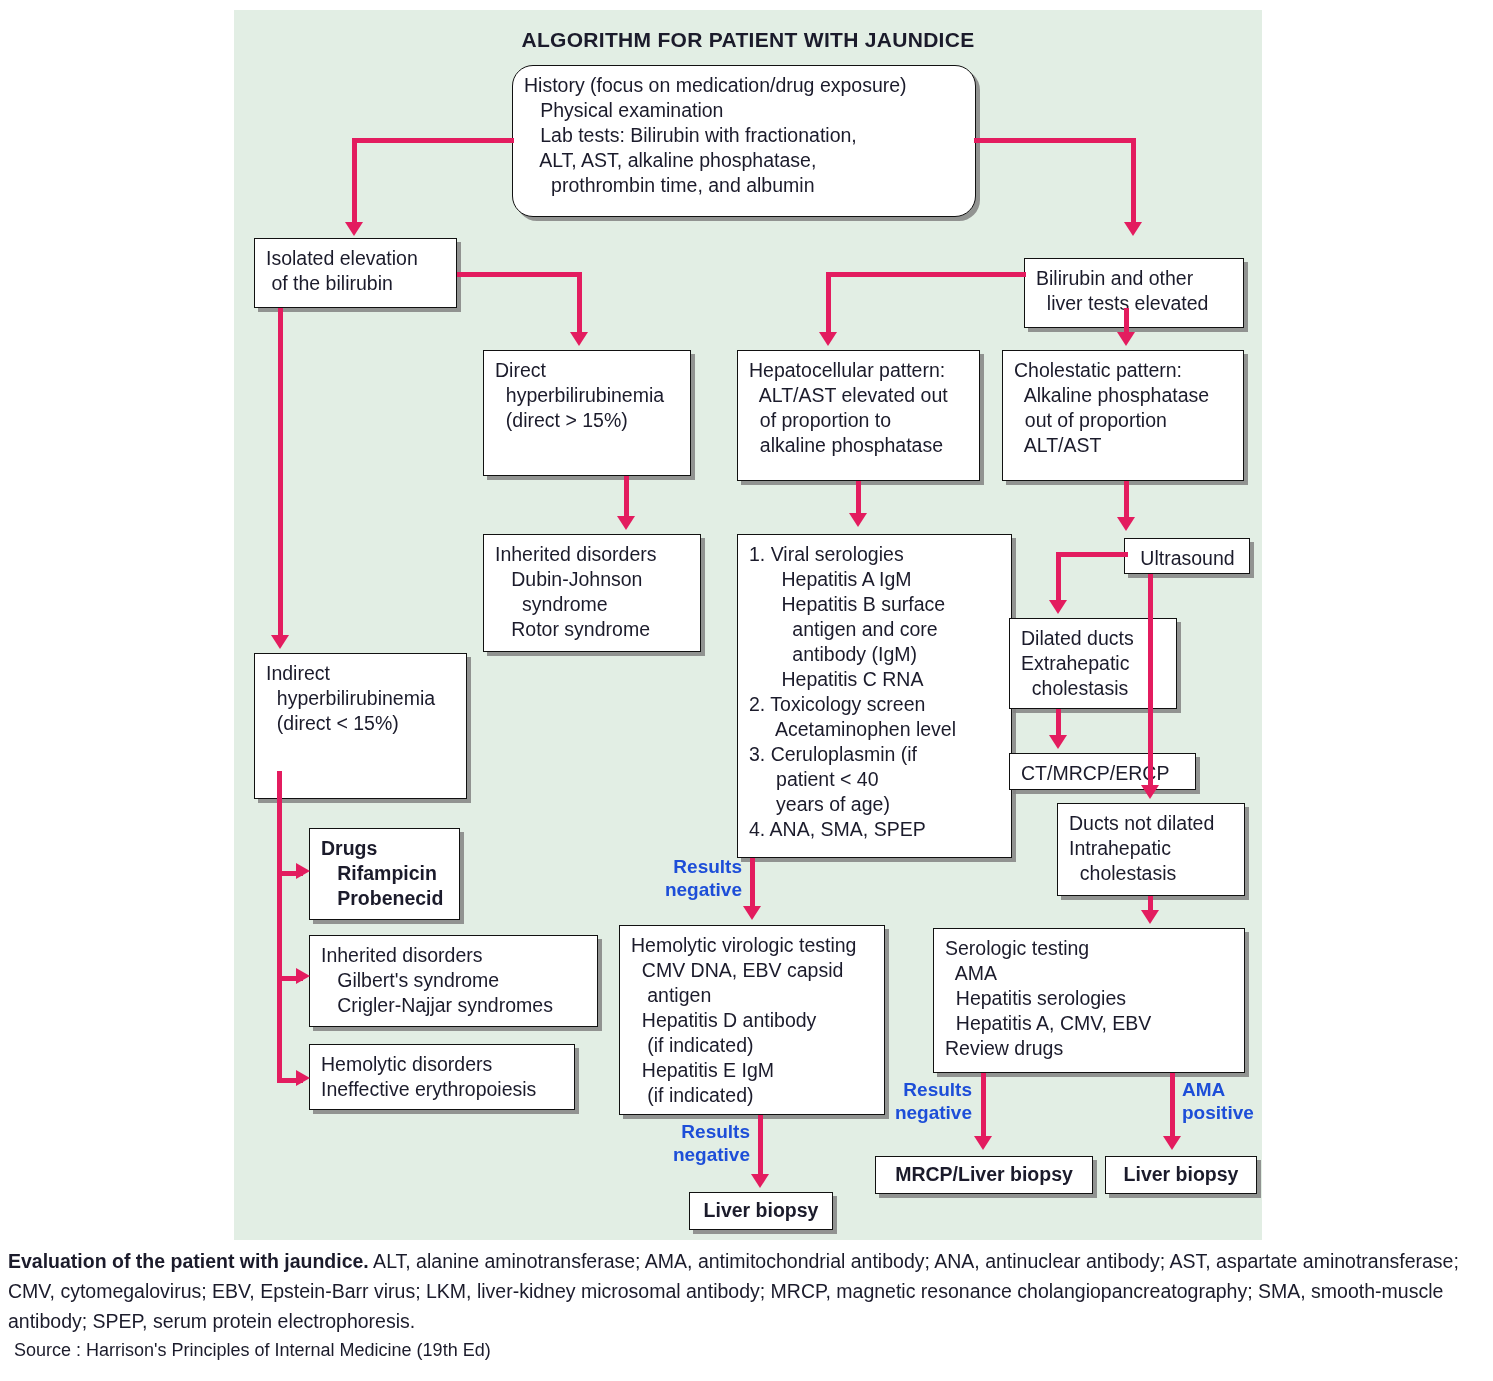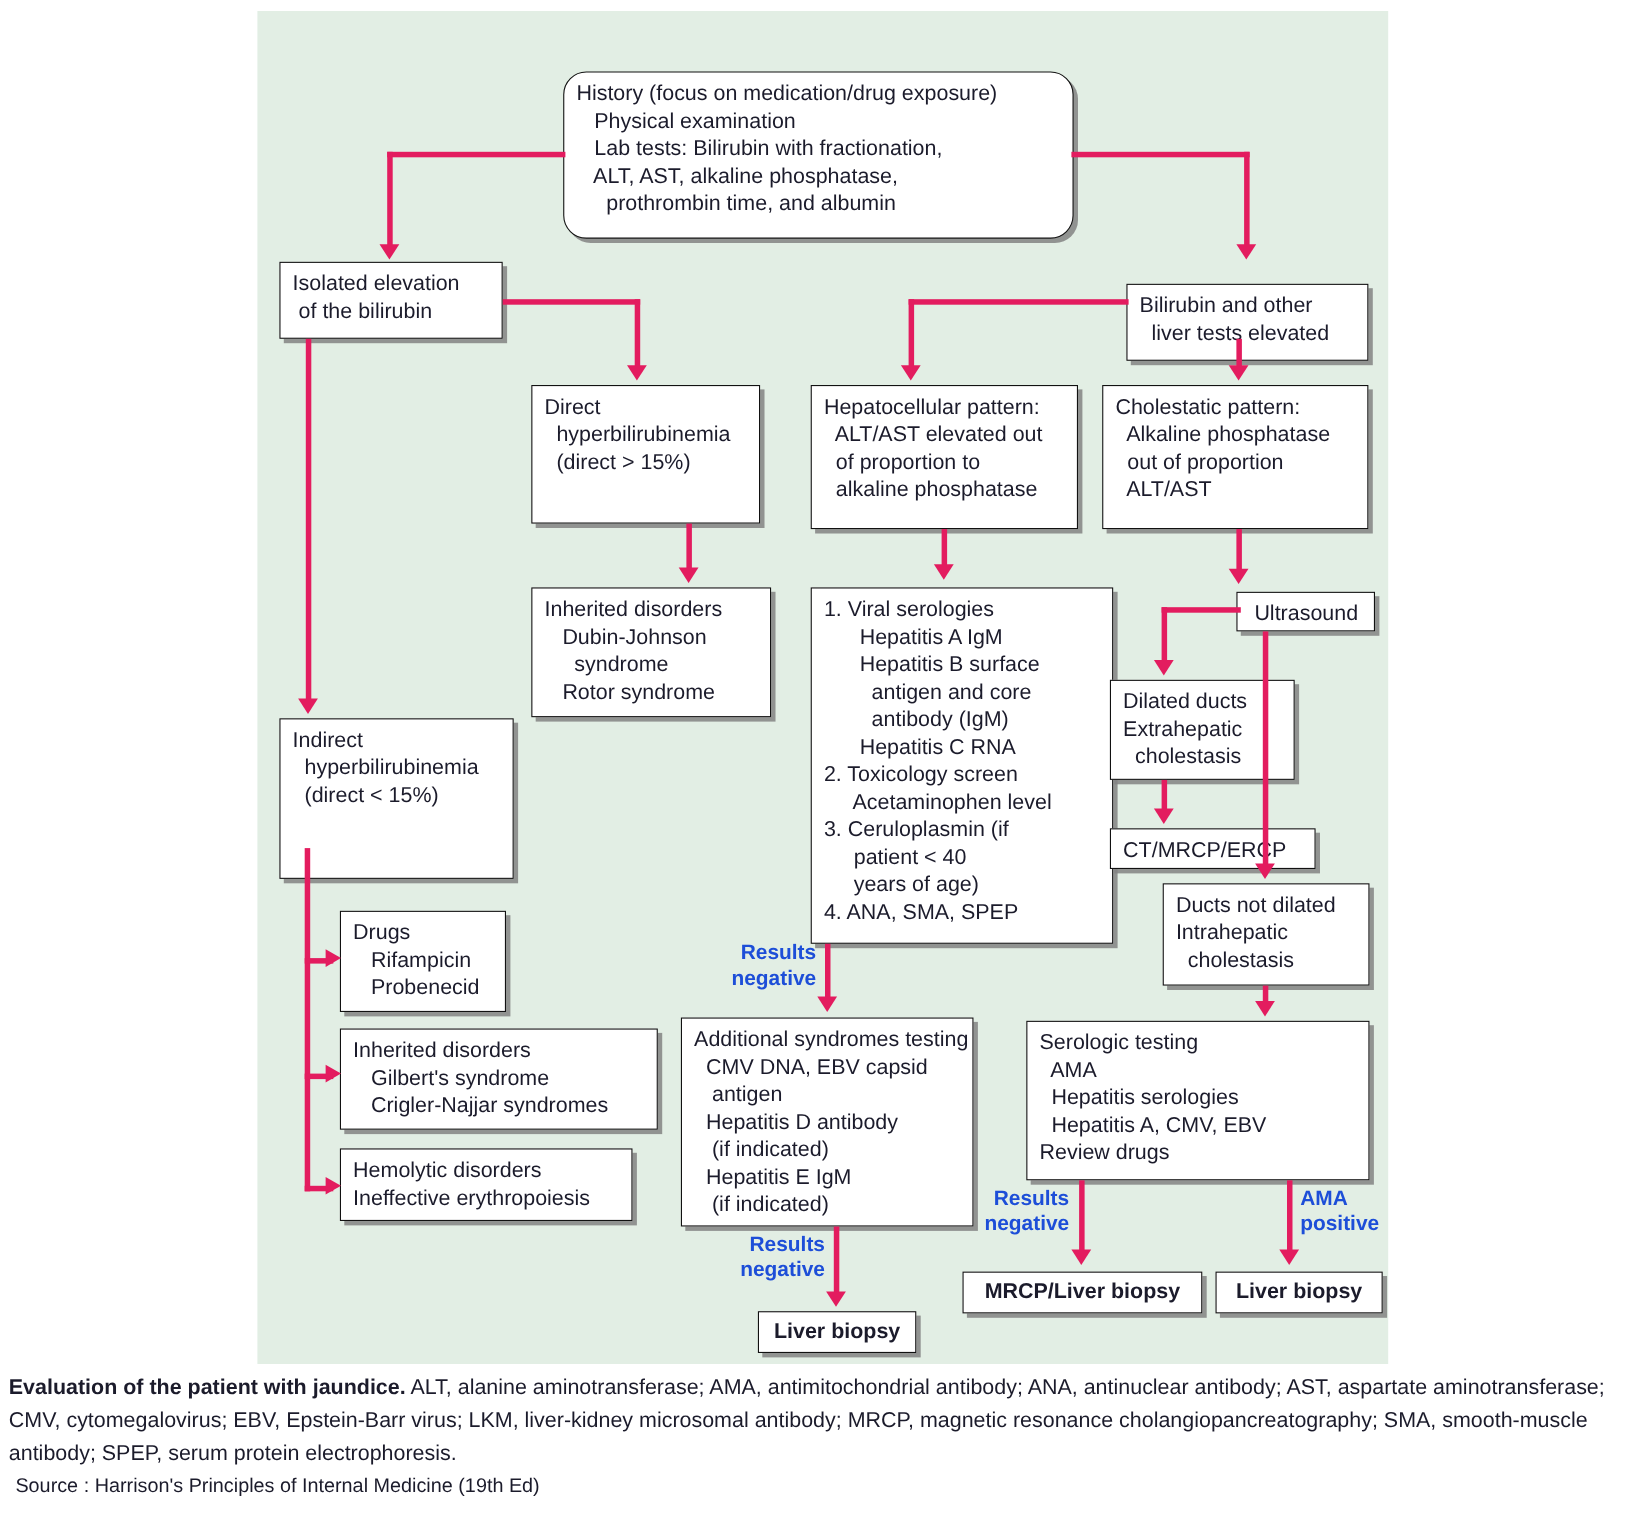--- a/index.html
+++ b/index.html
@@ -57,20 +57,21 @@
   #source{
     position:absolute;left:14px;top:1340px;width:1000px;
     font-size:18px;color:#1b1b2b;
   }
 </style>
 </head>
 <body>
 
 <div id="panel">
 
+  <div id="chart-title">ALGORITHM FOR PATIENT WITH JAUNDICE</div>
 
   <div class="box" style="left:278px;top:55px;width:464px;height:152px;border-radius:21px;">History (focus on medication/drug exposure)
    Physical examination
    Lab tests: Bilirubin with fractionation,
    ALT, AST, alkaline phosphatase,
      prothrombin time, and albumin</div>
 
   <div class="box" style="left:20px;top:228px;width:203px;height:70px;">Isolated elevation
  of the bilirubin</div>
 
@@ -118,32 +119,32 @@
   <div class="box" style="left:775px;top:743px;width:187px;height:37px;">CT/MRCP/ERCP</div>
 
   <div class="box" style="left:823px;top:793px;width:188px;height:93px;">Ducts not dilated
 Intrahepatic
   cholestasis</div>
 
   <div class="box" style="left:20px;top:643px;width:213px;height:146px;">Indirect
   hyperbilirubinemia
   (direct &lt; 15%)</div>
 
-  <div class="box" style="left:75px;top:818px;width:151px;height:92px;">Drugs
+  <div class="box" style="left:75px;top:818px;width:151px;height:92px;font-weight:bold;">Drugs
    Rifampicin
    Probenecid</div>
 
   <div class="box" style="left:75px;top:925px;width:289px;height:92px;">Inherited disorders
    Gilbert's syndrome
    Crigler-Najjar syndromes</div>
 
   <div class="box" style="left:75px;top:1034px;width:266px;height:66px;">Hemolytic disorders
 Ineffective erythropoiesis</div>
 
-  <div class="box" style="left:385px;top:915px;width:266px;height:190px;">Additional syndromes testing
+  <div class="box" style="left:385px;top:915px;width:266px;height:190px;">Hemolytic virologic testing
   CMV DNA, EBV capsid
    antigen
   Hepatitis D antibody
    (if indicated)
   Hepatitis E IgM
    (if indicated)</div>
 
   <div class="box" style="left:699px;top:918px;width:312px;height:145px;">Serologic testing
   AMA
   Hepatitis serologies

